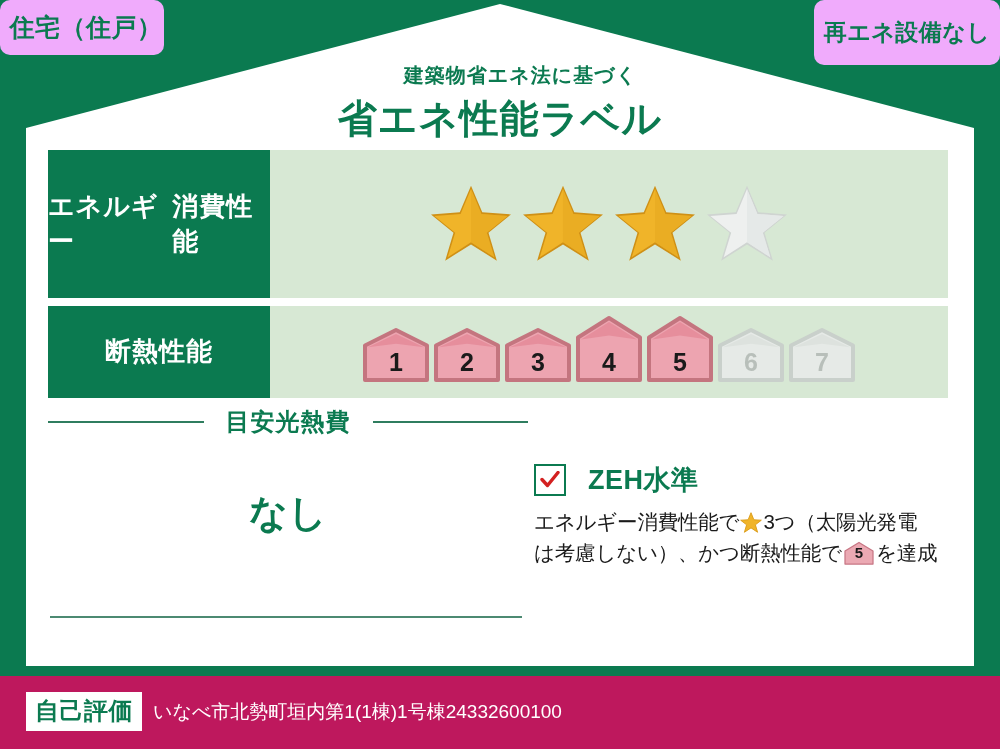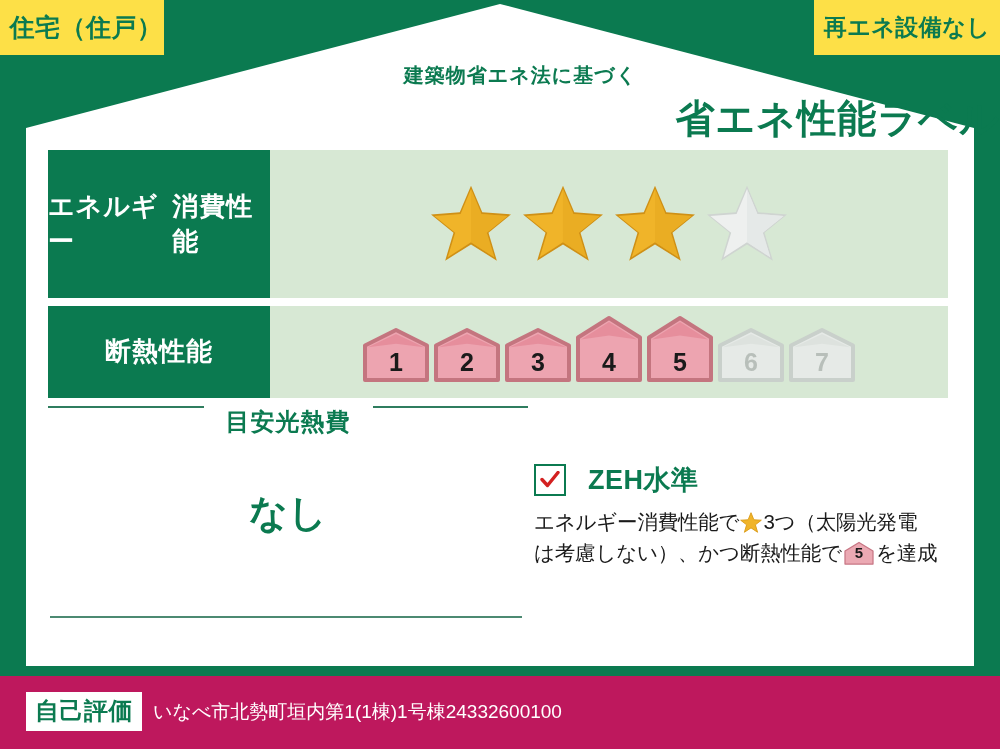--- a/index.html
+++ b/index.html
@@ -27,56 +27,57 @@
       974px 128px,
       974px 666px,
       26px 666px,
       26px 128px
     );
     background: #ffffff;
   }
   
   .corner-tag {
     position: absolute;
-    background: #fde047;
+    background: #f0abfc;
     color: #0b7a50;
     font-weight: bold;
     display: flex;
     align-items: center;
     justify-content: center;
     letter-spacing: 0.5px;
     white-space: nowrap;
+    border-radius: 10px;
   }
   #tag-left {
     left: 0; top: 0;
     width: 164px; height: 55px;
     font-size: 25px;
     padding-left: 8px;
     box-sizing: border-box;
   }
   #tag-right {
     right: 0; top: 0;
-    width: 186px; height: 55px;
+    width: 186px; height: 65px;
     font-size: 23px;
   }
   
   #title-sub {
     position: absolute;
     left: 0; right: 0; top: 62px;
     text-align: center;
     color: #0b7a50;
     font-size: 20px;
     font-weight: bold;
     letter-spacing: 1px;
     padding-left: 41px;
   }
   #title-main {
     position: absolute;
     left: 0; right: 0; top: 92px;
-    text-align: right;
+    text-align: center;
     color: #0b7a50;
     font-size: 39px;
     font-weight: bold;
     letter-spacing: 1px;
   }
   
   .perf-row {
     position: absolute;
     left: 48px;
     width: 900px;
@@ -137,21 +138,21 @@
   }
   .grade.off .num { color: #b8bfba; }
 
   
   #cost-head {
     position: absolute;
     left: 48px;
     top: 406px;
     width: 480px;
     display: flex;
-    align-items: flex-start;
+    align-items: center;
     gap: 22px;
     color: #0b7a50;
   }
   #cost-head .rule {
     flex: 1;
     height: 2px;
     background: #2f7d5f;
   }
   #cost-head .ttl {
     font-size: 24px;

